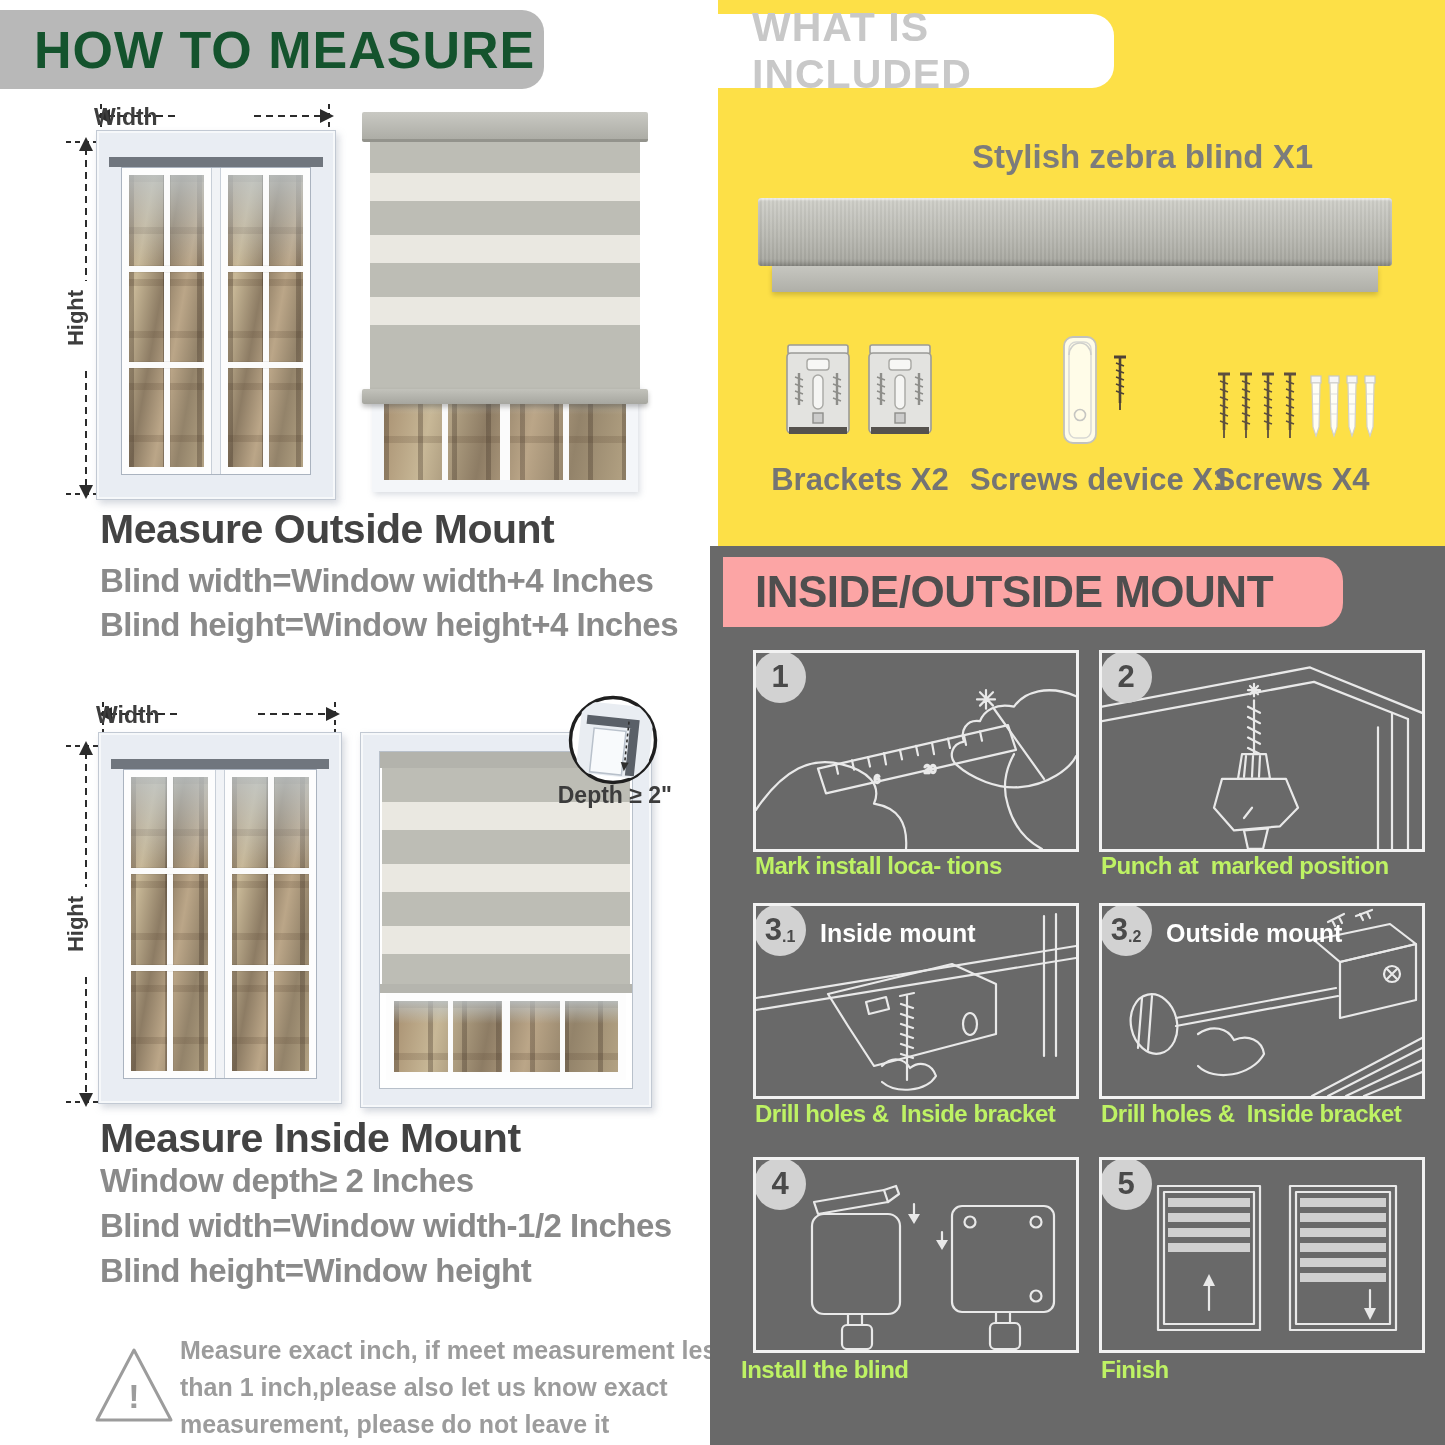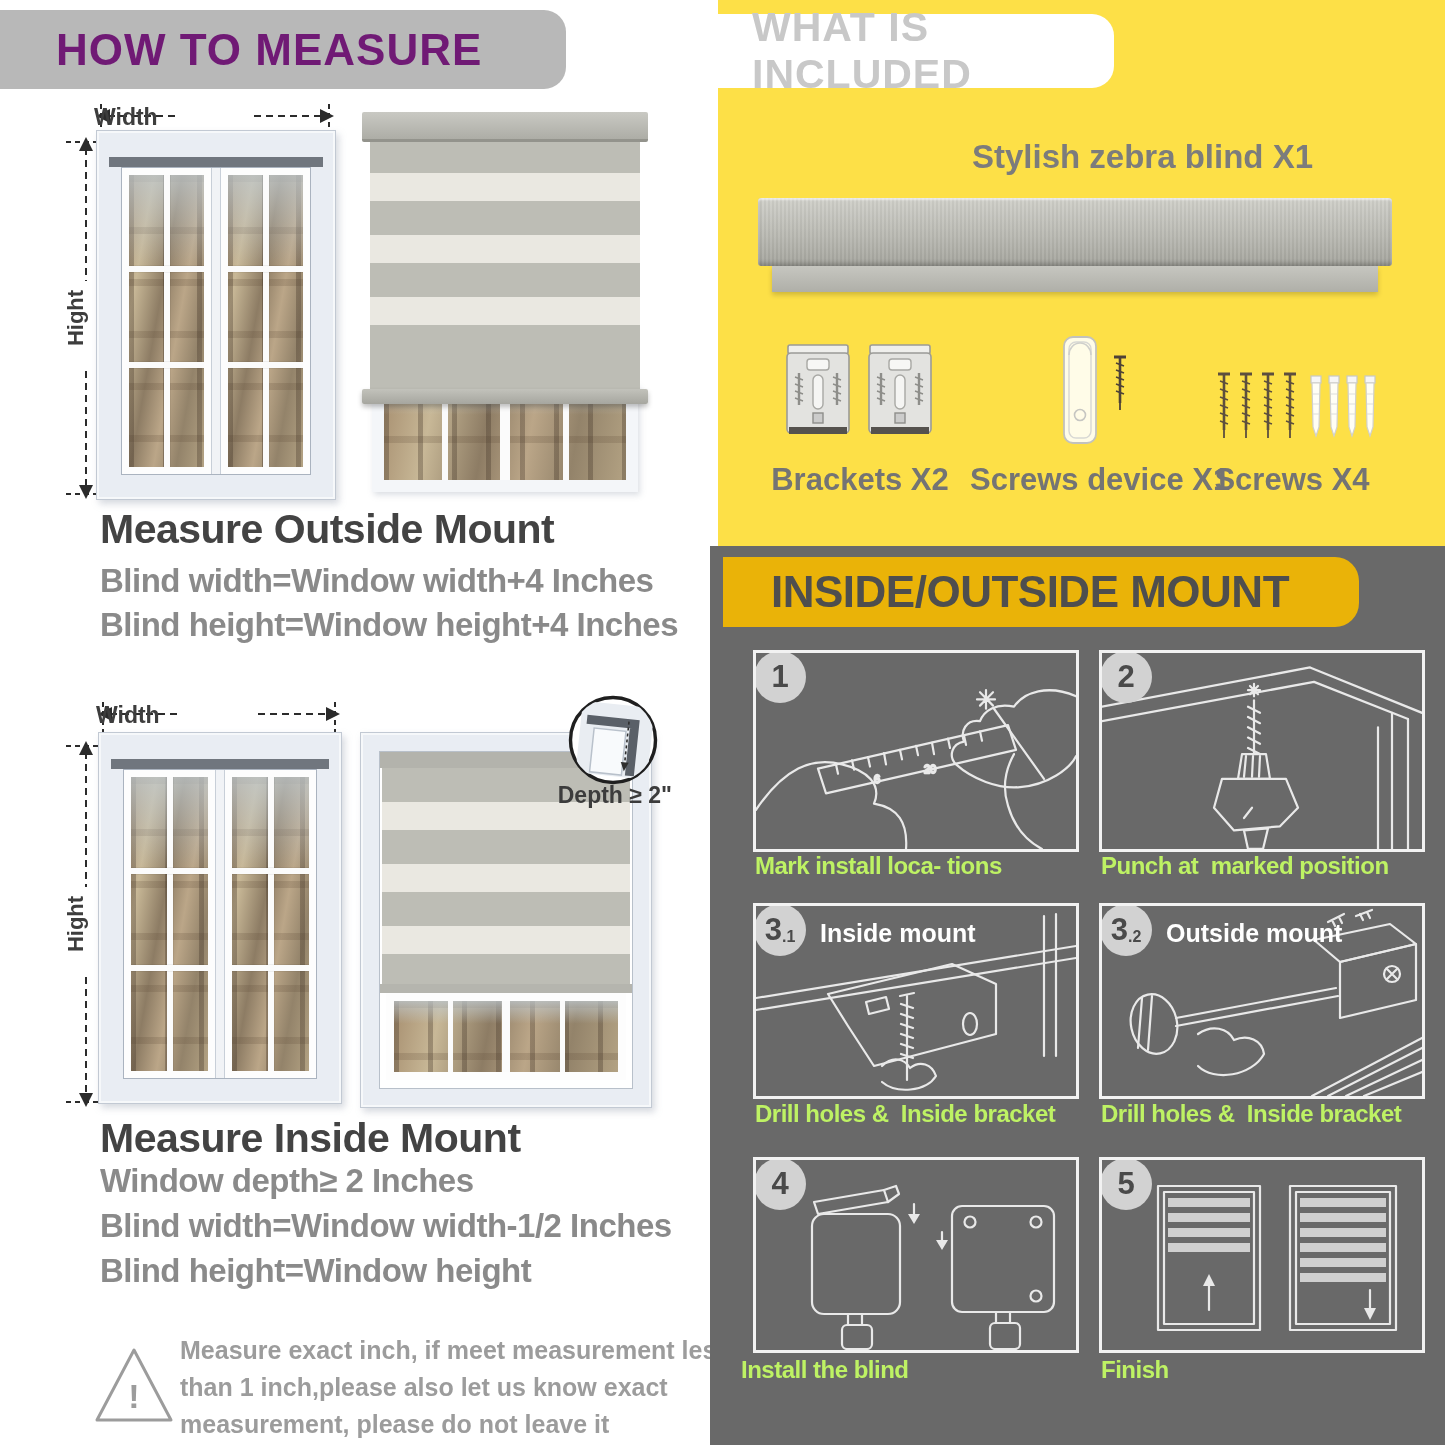--- a/index.html
+++ b/index.html
@@ -3,25 +3,25 @@
 <meta charset="utf-8">
 <style>
   html,body{margin:0;padding:0;background:#fff;}
   .canvas{position:relative;width:1445px;height:1445px;background:#ffffff;overflow:hidden;
           font-family:"Liberation Sans",sans-serif;}
   .abs{position:absolute;}
 
   
   .chip{position:absolute;display:flex;align-items:center;font-weight:700;}
   .chip-left{left:0;top:10px;width:510px;height:79px;background:#b8b8b8;border-radius:0 22px 22px 0;
-             color:#701a75;font-size:44px;letter-spacing:1px;padding-left:56px;}
+             color:#14532d;font-size:52px;letter-spacing:1px;padding-left:34px;}
   .chip-included{left:0;top:14px;width:362px;height:74px;background:#ffffff;border-radius:0 22px 22px 0;
              color:#c8c8c8;font-size:41px;letter-spacing:1px;padding-left:34px;}
-  .chip-mount{left:13px;top:11px;width:588px;height:70px;background:#eab308;border-radius:0 24px 24px 0;
-             color:#4e4e4e;font-size:44px;letter-spacing:-0.5px;padding-left:48px;}
+  .chip-mount{left:13px;top:11px;width:588px;height:70px;background:#fca5a5;border-radius:0 24px 24px 0;
+             color:#4e4e4e;font-size:44px;letter-spacing:-0.5px;padding-left:32px;}
 
   
   .mwin{position:absolute;background:#e9edf3;border:1px solid #c2c9d3;
         box-shadow:inset 0 0 0 2px #f6f8fa, 3px 4px 7px rgba(140,150,165,.35);}
   .mw-lintel{position:absolute;top:26px;left:12px;right:12px;height:10px;background:#70767e;}
   .mw-glass-wrap{position:absolute;top:36px;left:24px;right:24px;bottom:24px;background:#fff;
         border:1px solid #aab3bf;display:flex;}
   .casement{position:relative;flex:1;border:7px solid #fdfdfd;overflow:hidden;}
   .mw-post{width:8px;background:#f1f3f6;border-left:1px solid #c8cfd8;border-right:1px solid #c8cfd8;}
   .glass-reflect{position:absolute;inset:0;

